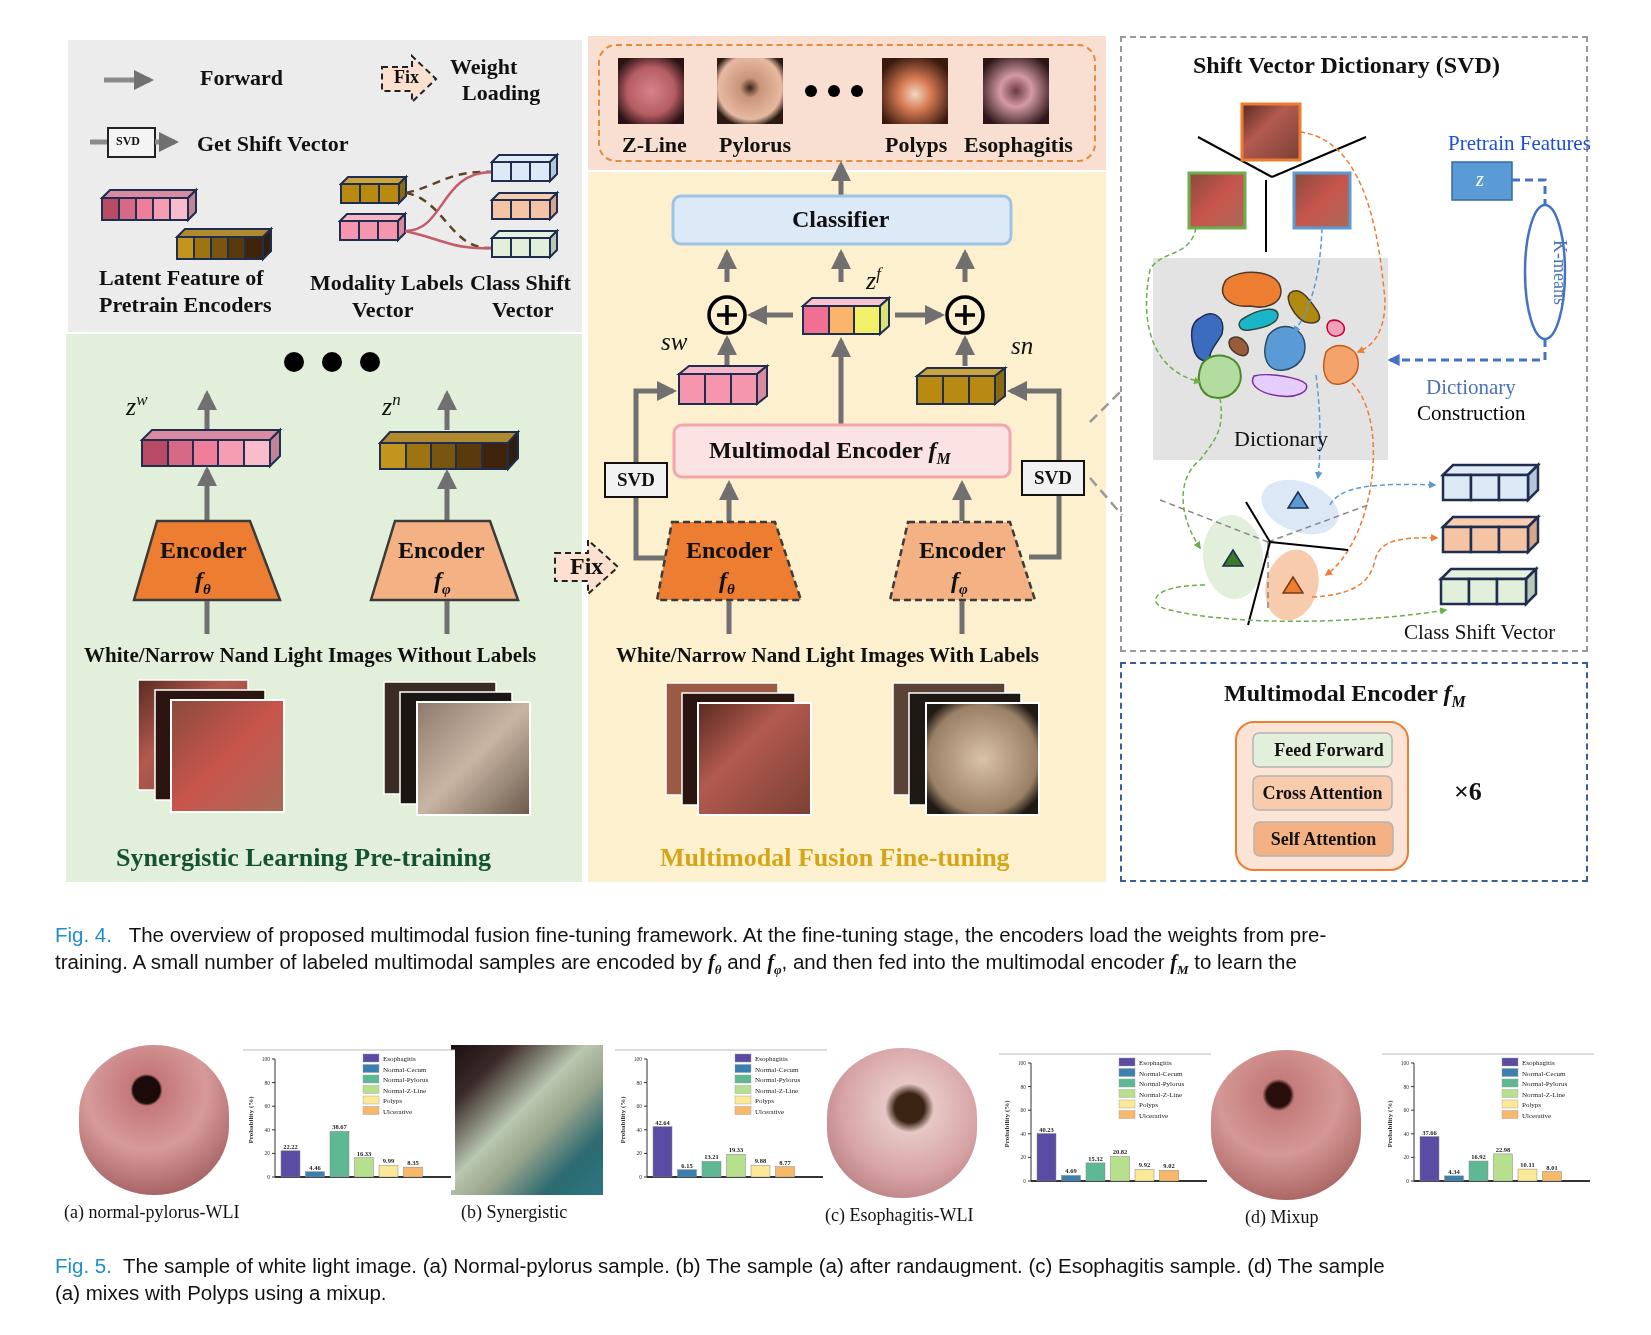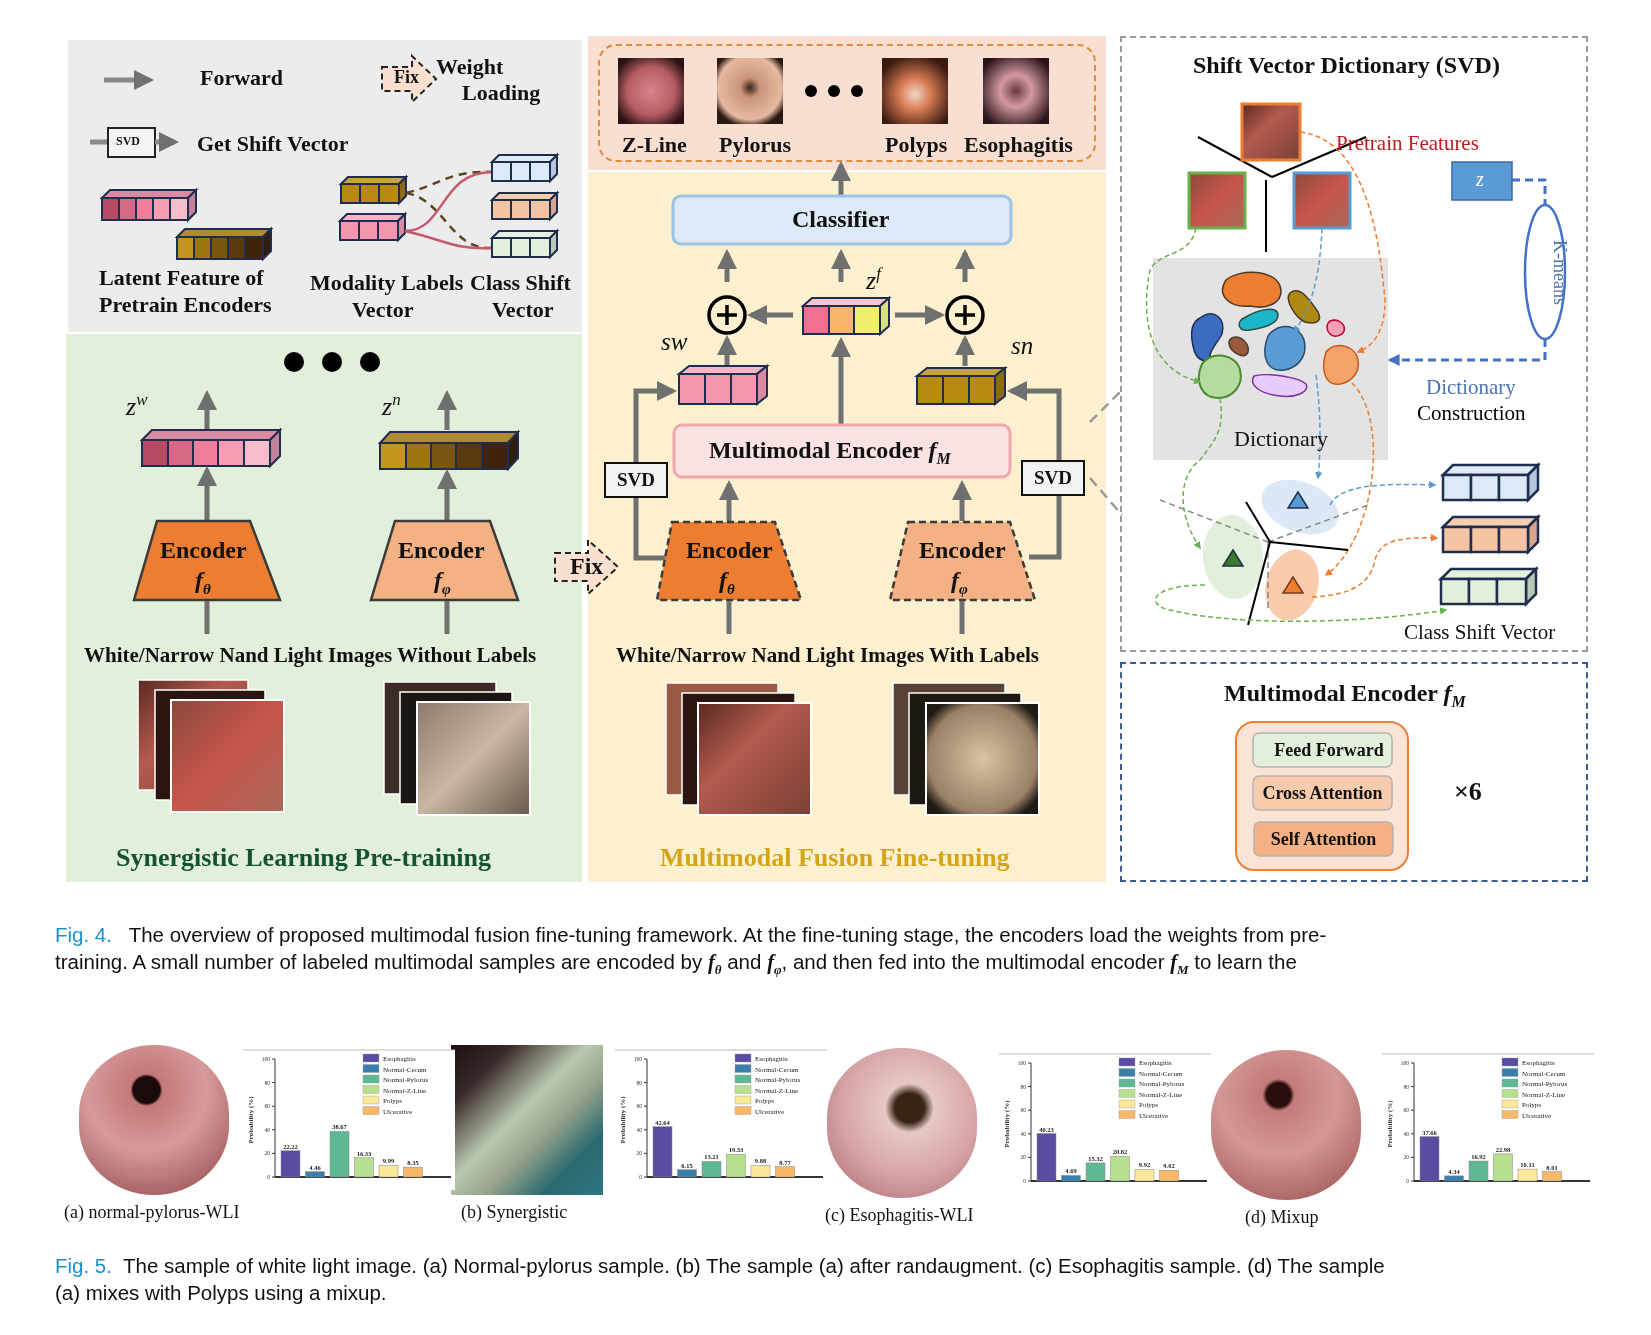--- a/index.html
+++ b/index.html
@@ -364,21 +364,21 @@
   <path d="M1545,339 L1545,360 L1390,360" fill="none" stroke="#4472c4" stroke-width="3" stroke-dasharray="8,5" marker-end="url(#adblu)"></path>
 
   <rect x="1236" y="722" width="172" height="148" rx="18" fill="#fbe3d6" stroke="#ed7d31" stroke-width="2"></rect>
   <rect x="1253" y="733" width="139" height="34" rx="6" fill="#e2efda" stroke="#b4b4b4" stroke-width="1.5"></rect>
   <rect x="1253" y="776" width="139" height="34" rx="6" fill="#f8cbad" stroke="#b4b4b4" stroke-width="1.5"></rect>
   <rect x="1254" y="822" width="139" height="34" rx="6" fill="#f4b183" stroke="#b4b4b4" stroke-width="1.5"></rect>
 </svg>
 
 <div class="abs label-b" style="left:200px;top:65px;">Forward</div>
 <div class="abs serif-b" style="left:394px;top:67px;font-size:18px;">Fix</div>
-<div class="abs label-b" style="left:436px;top:54px;">Weight</div>
+<div class="abs label-b" style="left:450px;top:54px;">Weight</div>
 <div class="abs label-b" style="left:462px;top:80px;">Loading</div>
 <div class="abs serif-b" style="left:116px;top:134px;font-size:12px;">SVD</div>
 <div class="abs label-b" style="left:197px;top:131px;">Get Shift Vector</div>
 <div class="abs label-b" style="left:99px;top:265px;">Latent Feature of</div>
 <div class="abs label-b" style="left:99px;top:292px;">Pretrain Encoders</div>
 <div class="abs label-b" style="left:310px;top:270px;">Modality Labels</div>
 <div class="abs label-b" style="left:352px;top:297px;">Vector</div>
 <div class="abs label-b" style="left:470px;top:270px;">Class Shift</div>
 <div class="abs label-b" style="left:492px;top:297px;">Vector</div>
 
@@ -405,21 +405,21 @@
 <div class="abs box-svd" style="left:1021px;top:460px;width:64px;height:36px;">SVD</div>
 <div class="abs serif-b" style="left:570px;top:553px;font-size:24px;">Fix</div>
 <div class="abs serif-b" style="left:686px;top:537px;font-size:24px;">Encoder</div>
 <div class="abs serif-b it" style="left:719px;top:567px;font-size:24px;"><span>f</span><sub style="font-size:15px;">θ</sub></div>
 <div class="abs serif-b" style="left:919px;top:537px;font-size:24px;">Encoder</div>
 <div class="abs serif-b it" style="left:951px;top:567px;font-size:24px;"><span>f</span><sub style="font-size:15px;">φ</sub></div>
 <div class="abs label-b" style="left:616px;top:643px;font-size:21px;">White/Narrow Nand Light Images With Labels</div>
 <div class="abs serif-b" style="left:660px;top:843px;font-size:26px;color:#d4a617;">Multimodal Fusion Fine-tuning</div>
 
 <div class="abs serif-b" style="left:1193px;top:52px;font-size:24px;">Shift Vector Dictionary (SVD)</div>
-<div class="abs serif" style="left:1336px;top:131px;font-size:21px;color:#b91c1c;">Pretrain Features</div>
+<div class="abs serif" style="left:1448px;top:131px;font-size:21px;color:#1d4ed8;">Pretrain Features</div>
 <div class="abs serif it" style="left:1476px;top:168px;font-size:20px;color:#fff;">z</div>
 <div class="abs serif" style="left:1527px;top:262px;font-size:18px;color:#4a72b5;transform:rotate(90deg);transform-origin:center;white-space:nowrap;">K-means</div>
 <div class="abs serif" style="left:1426px;top:375px;font-size:21px;color:#4a72b5;">Dictionary</div>
 <div class="abs serif" style="left:1417px;top:401px;font-size:21px;color:#000000;">Construction</div>
 <div class="abs serif" style="left:1234px;top:426px;font-size:22px;">Dictionary</div>
 <div class="abs serif" style="left:1404px;top:620px;font-size:21px;">Class Shift Vector</div>
 
 <div class="abs serif-b" style="left:1224px;top:680px;font-size:24px;"><span>Multimodal Encoder </span><span class="it">f</span><sub class="it" style="font-size:16px;">M</sub></div>
 <div class="abs serif-b" style="left:1253px;top:740px;width:152px;text-align:center;font-size:18px;">Feed Forward</div>
 <div class="abs serif-b" style="left:1253px;top:783px;width:139px;text-align:center;font-size:18px;">Cross Attention</div>

